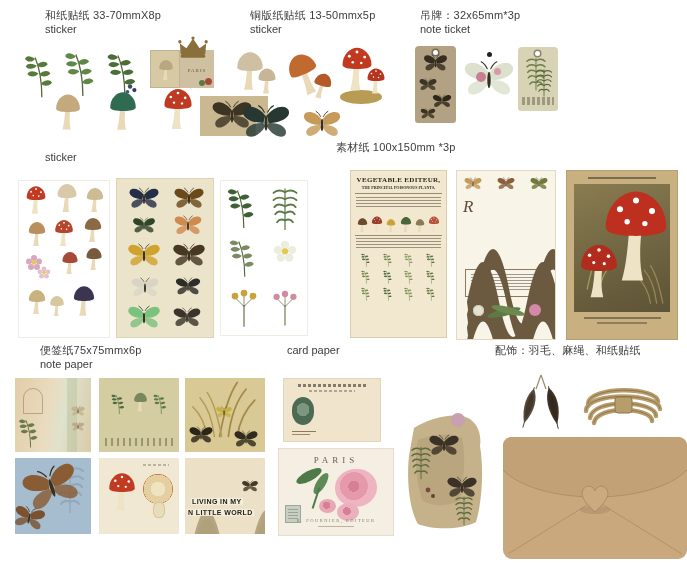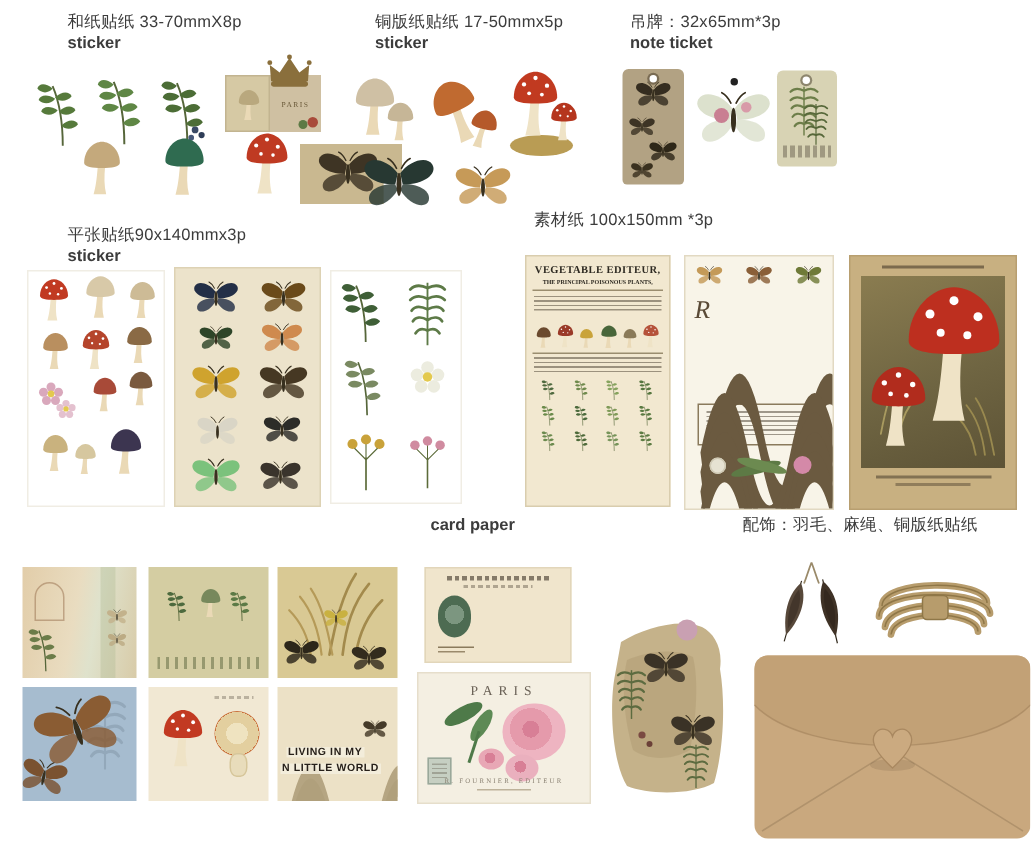--- a/index.html
+++ b/index.html
@@ -1,20 +1,20 @@
 <!DOCTYPE html>
 <html><head>
 <meta charset="utf-8">
 <style>
   *{margin:0;padding:0;box-sizing:border-box}
   body{background:#fff;font-family:"Liberation Sans",sans-serif}
   .canvas{position:relative;width:687px;height:563px;background:#fff;overflow:hidden}
   .label{position:absolute;color:#3c3c3c;line-height:14px;white-space:nowrap}
   .label .zh{font-size:11px;font-weight:400;letter-spacing:.2px}
-  .label .en{font-size:11px;font-weight:700}
+  .label .en{font-size:11px;font-weight:400}
   .art{position:absolute}
   .art svg{display:block;width:100%;height:100%;overflow:visible}
   .sheet{position:absolute;background:#fff;border:1px solid #f0ede4;overflow:hidden}
   .tag{position:absolute;border-radius:4px 4px 3px 3px;overflow:hidden}
   .tag::before{content:"";position:absolute;top:4px;left:50%;width:5px;height:5px;margin-left:-3px;
     border-radius:50%;background:#fff;box-shadow:0 0 0 1.5px rgba(50,40,25,.45)}
   .tl{background-image:repeating-linear-gradient(180deg,rgba(70,60,45,.5) 0 1px,transparent 1px 3px)}
   .tw{background-image:repeating-linear-gradient(90deg,rgba(60,50,38,.6) 0 3px,transparent 3px 5px)}
   .note{position:absolute;overflow:hidden}
   .serif{font-family:"Liberation Serif",serif}
@@ -116,39 +116,42 @@
 </defs>
 </svg>
 
 <div class="canvas">
 
   <div class="label" style="left:45px;top:8px">
     <div class="zh">和纸贴纸 33-70mmX8p</div>
     <div class="en">sticker</div>
   </div>
   <div class="label" style="left:250px;top:8px">
-    <div class="zh">铜版纸贴纸 17-50mmx5p</div>
+    <div class="zh">铜版纸贴纸 13-50mmx5p</div>
     <div class="en">sticker</div>
   </div>
   <div class="label" style="left:420px;top:8px">
     <div class="zh">吊牌：32x65mm*3p</div>
     <div class="en">note ticket</div>
   </div>
   <div class="label" style="left:45px;top:150px">
-    <div class="zh">平张贴纸90x140mmx3p</div>
     <div class="en">sticker</div>
   </div>
-  <div class="label" style="left:356px;top:140px">
+  <div class="label" style="left:336px;top:140px">
     <div class="zh">素材纸 100x150mm *3p</div>
+  </div>
+  <div class="label" style="left:40px;top:343px">
+    <div class="zh">便签纸75x75mmx6p</div>
+    <div class="en">note paper</div>
   </div>
   <div class="label" style="left:287px;top:343px">
     <div class="en">card paper</div>
   </div>
   <div class="label" style="left:495px;top:343px">
-    <div class="zh">配饰：羽毛、麻绳、铜版纸贴纸</div>
+    <div class="zh">配饰：羽毛、麻绳、和纸贴纸</div>
   </div>
 
   <div class="art" style="left:24px;top:54px;width:34px;height:44px;color:#567a3b">
       <svg>
         <use href="#sy-sprig"></use>
       </svg>
     </div>
   <div class="art" style="left:64px;top:51px;width:36px;height:46px;color:#5f8745">
       <svg>
         <use href="#sy-sprig"></use>

